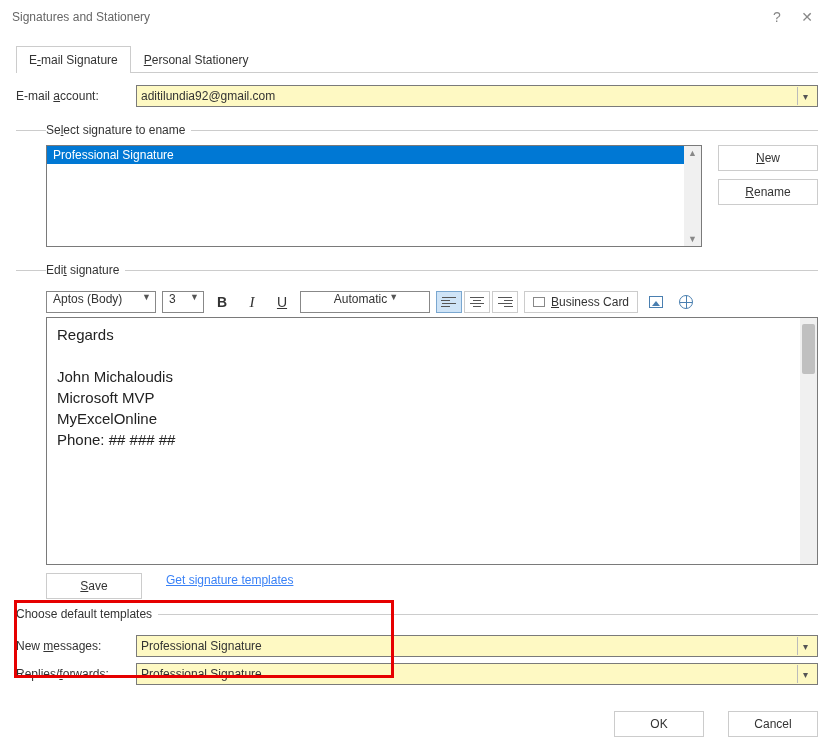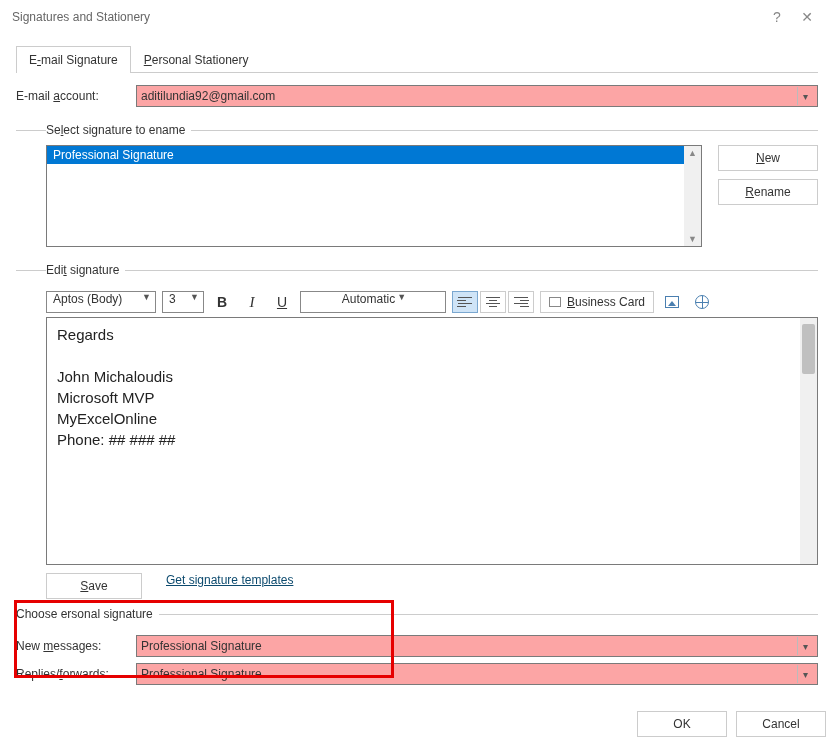--- a/index.html
+++ b/index.html
@@ -7,58 +7,58 @@
   .titlebar { height: 34px; display: flex; align-items: center; padding: 0 12px; color: #666; }
   .titlebar .title { flex: 1; font-size: 12px; }
   .titlebar .btn { width: 30px; text-align: center; font-size: 14px; color: #888; }
   .content { padding: 0 16px; }
   .tabs { display: flex; border-bottom: 1px solid #ccc; margin-top: 12px; }
   .tab { padding: 6px 12px; font-size: 12px; border: 1px solid transparent; border-bottom: none; margin-bottom: -1px; cursor: default; }
   .tab.active { border-color: #ccc; background: #fff; }
   .und { text-decoration: underline; }
   .row { display: flex; align-items: center; margin-top: 12px; }
   .label { width: 120px; font-size: 12px; }
-  .select-wide { flex: 1; height: 22px; border: 1px solid #7a7a7a; display: flex; align-items: center; padding: 0 4px; justify-content: space-between; background: #fca5a5; }
+  .select-wide { flex: 1; height: 22px; border: 1px solid #7a7a7a; display: flex; align-items: center; padding: 0 4px; justify-content: space-between; background: #fef9c3; }
   .select-wide .chev { width: 16px; height: 18px; border-left: 1px solid #bbb; display: flex; align-items: center; justify-content: center; font-size: 10px; color: #555; }
   fieldset { border: none; border-top: 1px solid #ccc; margin: 16px 0 0 0; padding: 8px 0 0 0; }
   legend { padding: 0 6px 0 0; font-size: 12px; color: #333; margin-left: 30px; }
   legend.left { margin-left: 0; }
   .sigselect-row { display: flex; gap: 16px; margin-left: 30px; }
   .listbox { flex: 1; height: 102px; border: 1px solid #7a7a7a; background: #fff; position: relative; }
   .listbox .item { background: #0078d4; color: #fff; padding: 2px 6px; font-size: 12px; }
   .listbox .scroll { position: absolute; right: 0; top: 0; bottom: 0; width: 17px; background: #f0f0f0; display: flex; flex-direction: column; justify-content: space-between; align-items: center; }
   .listbox .scroll span { font-size: 9px; color: #888; padding: 2px 0; }
   .sidebtns { display: flex; flex-direction: column; gap: 8px; width: 100px; }
   .winbtn { height: 26px; border: 1px solid #ccc; background: #fff; display: flex; align-items: center; justify-content: center; font-size: 12px; }
   .toolbar { display: flex; align-items: center; gap: 6px; margin: 6px 0 0 30px; }
   .combo { height: 22px; border: 1px solid #888; background: #fff; display: flex; align-items: flex-start; justify-content: space-between; padding: 0 2px 0 6px; }
   .combo .chev { font-size: 9px; color: #555; padding: 0 2px; }
   .font-combo { width: 110px; }
   .size-combo { width: 42px; }
   .tbtn { width: 24px; height: 22px; border: 1px solid transparent; display: flex; align-items: center; justify-content: center; }
-  .color-combo { width: 146px; justify-content: center; }
+  .color-combo { width: 130px; justify-content: center; }
   .align-group { display: flex; gap: 2px; }
   .align-btn { width: 26px; height: 22px; border: 1px solid #ccc; display: flex; flex-direction: column; align-items: center; justify-content: center; gap: 2px; }
   .align-btn.active { background: #cfe4f7; border-color: #7aa7d0; }
   .align-btn .ln { height: 1px; background: #555; }
   .bcard { height: 22px; border: 1px solid #ccc; padding: 0 8px; display: flex; align-items: center; gap: 6px; font-size: 12px; }
   .icon-sq { width: 12px; height: 10px; border: 1px solid #888; display: inline-block; position: relative; }
   .editbox { margin: 4px 0 0 30px; border: 1px solid #7a7a7a; height: 248px; position: relative; background: #fff; }
   .editbox .inner { padding: 6px 10px; font-size: 15px; line-height: 1.4; color: #222; }
   .editbox .vscroll { position: absolute; right: 0; top: 0; bottom: 0; width: 17px; background: #f0f0f0; }
   .editbox .thumb { position: absolute; right: 2px; top: 6px; width: 13px; height: 50px; background: #c0c0c0; border-radius: 2px; }
   .save-row { display: flex; align-items: flex-start; gap: 24px; margin: 8px 0 0 30px; }
   .save-btn { width: 96px; height: 26px; border: 1px solid #ccc; display: flex; align-items: center; justify-content: center; }
-  .linkblue { color: #0c4a6e; text-decoration: underline; font-size: 12px; }
+  .linkblue { color: #3b82f6; text-decoration: underline; font-size: 12px; }
   .default-area { margin-top: 8px; }
   .redbox { border: 3px solid #e60000; padding: 6px 6px 8px 6px; margin-top: -8px; width: 380px; position: absolute; left: 14px; top: 608px; height: 78px; z-index: 5; pointer-events: none; }
   .deflabel { width: 120px; }
   .def-row { display: flex; align-items: center; margin-top: 6px; }
   .def-row .select-wide { flex: 1; }
-  .footer { position: absolute; right: 8px; bottom: 12px; display: flex; gap: 9px; }
+  .footer { position: absolute; right: 16px; bottom: 12px; display: flex; gap: 24px; }
   .footer .winbtn { width: 90px; }
   .globe-icon { width: 14px; height: 14px; border: 1px solid #4a7fb0; border-radius: 50%; position: relative; display:inline-block; }
   .globe-icon::before { content:""; position:absolute; left:0; right:0; top:50%; height:1px; background:#4a7fb0; }
   .globe-icon::after { content:""; position:absolute; top:0; bottom:0; left:50%; width:1px; background:#4a7fb0; }
   .pic-icon { width:14px; height:12px; border:1px solid #4a7fb0; position:relative; display:inline-block; }
   .pic-icon::after { content:""; position:absolute; left:2px; bottom:1px; width:0; height:0; border-left:4px solid transparent; border-right:4px solid transparent; border-bottom:5px solid #4a7fb0; }
 </style>
 </head>
 <body>
 
@@ -180,21 +180,21 @@
 
     <div class="save-row">
       <div class="save-btn">
           <span><span class="und">S</span><span>ave</span></span>
         </div>
       <a class="linkblue">Get signature templates</a>
     </div>
   </fieldset>
 
   <fieldset class="default-area">
-    <legend class="left">Choose ersonal signature</legend>
+    <legend class="left">Choose default templates</legend>
     <div class="def-row">
       <div class="label deflabel">
         <span>New </span><span class="und">m</span><span>essages:</span>
       </div>
       <div class="select-wide">
         <span>Professional Signature</span>
         <span class="chev">▾</span>
       </div>
     </div>
     <div class="def-row">

